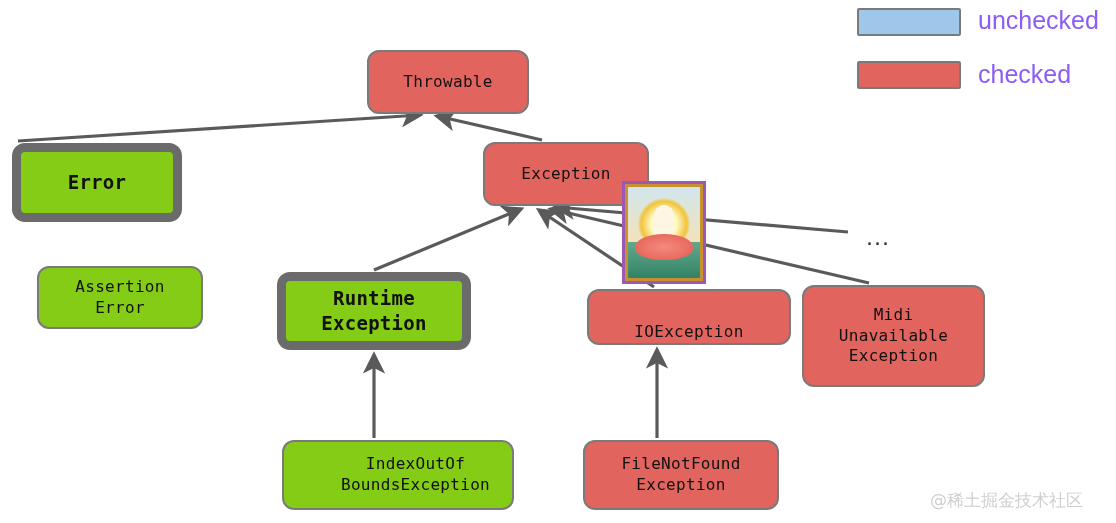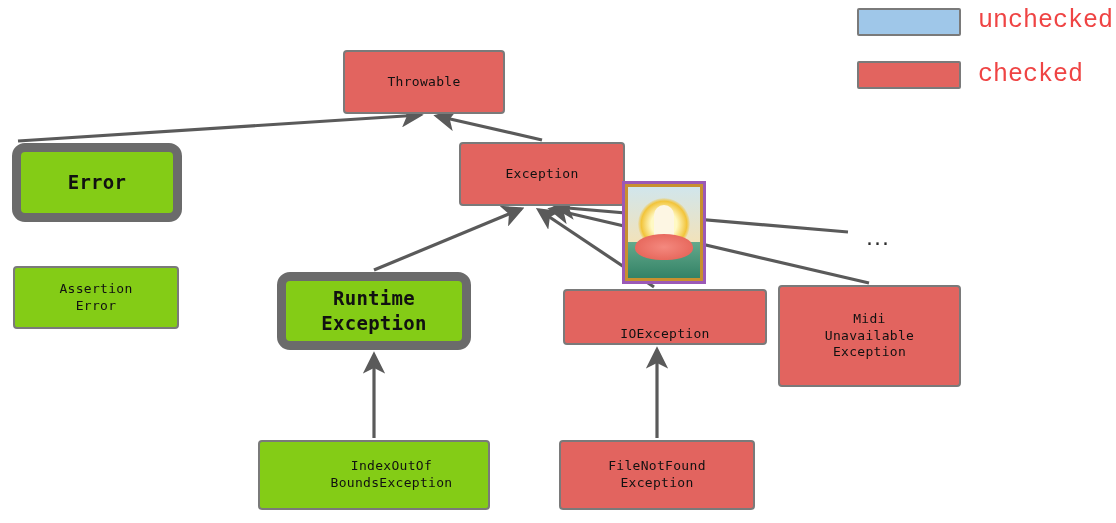--- a/index.html
+++ b/index.html
@@ -31,43 +31,44 @@
     justify-content: center;
     text-align: center;
     color: #111111;
     font-family: "DejaVu Sans Mono", "Liberation Mono", monospace;
     line-height: 1.30;
     white-space: pre-line;
     letter-spacing: 0.3px;
   }
   .node.thin {
     border: 2px solid #7a7a7a;
-    border-radius: 4px;
-    font-size: 13px;
+    border-radius: 12px;
+    font-size: 16px;
+    margin-left: 24px;
   }
   .node.thick {
     border: 9px solid #6b6b6b;
     border-radius: 13px;
     font-weight: bold;
     font-size: 19px;
   }
   .unchecked { background: #84cc16; }
   .checked   { background: #e2645f; }
 
   .legend-swatch {
     position: absolute;
     box-sizing: border-box;
     border: 2px solid #7a7a7a;
     border-radius: 2px;
   }
   .legend-label {
     position: absolute;
-    font-family: Liberation Mono, monospace;
+    font-family: Liberation Sans, sans-serif;
     font-size: 25px;
-    color: #ef4444;
+    color: #8b5cf6;
     white-space: nowrap;
   }
   #ellipsis {
     position: absolute;
     font-family: "DejaVu Sans", "Liberation Sans", sans-serif;
     font-size: 22px;
     color: #2b2b2b;
     letter-spacing: 1px;
   }
   #watermark {
@@ -172,14 +173,15 @@
 
   <div id="ellipsis" style="left: 866px; top: 225px;">...</div>
 
   <div id="legend-layer">
       <div class="legend-swatch" style="left: 857px; top: 8px; width: 104px; height: 28px; background: rgb(159, 199, 233);"></div>
       <div class="legend-label" style="left: 978px; top: 6px;">unchecked</div>
       <div class="legend-swatch" style="left: 857px; top: 61px; width: 104px; height: 28px; background: rgb(226, 100, 95);"></div>
       <div class="legend-label" style="left: 978px; top: 60px;">checked</div>
     </div>
 
+  <div id="watermark" style="left: 930px; top: 489px;">@稀土掘金技术社区</div>
 
 </div>
 
 </body></html>

